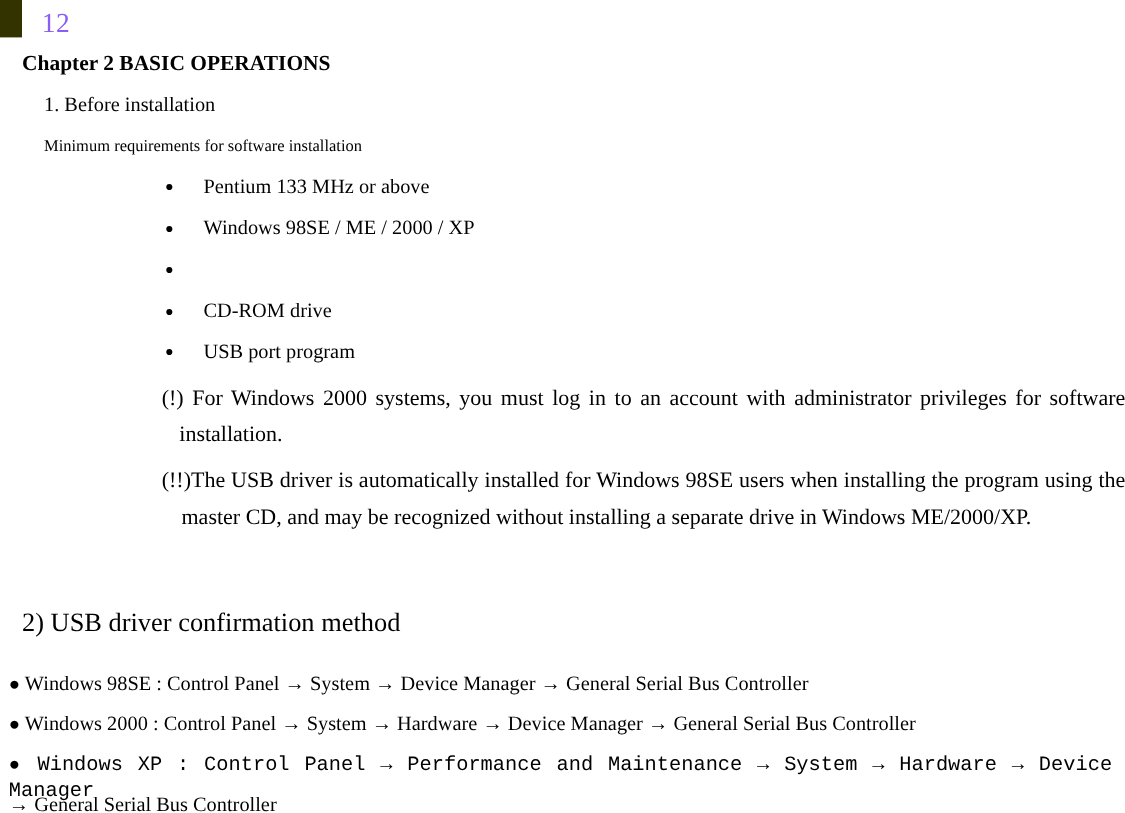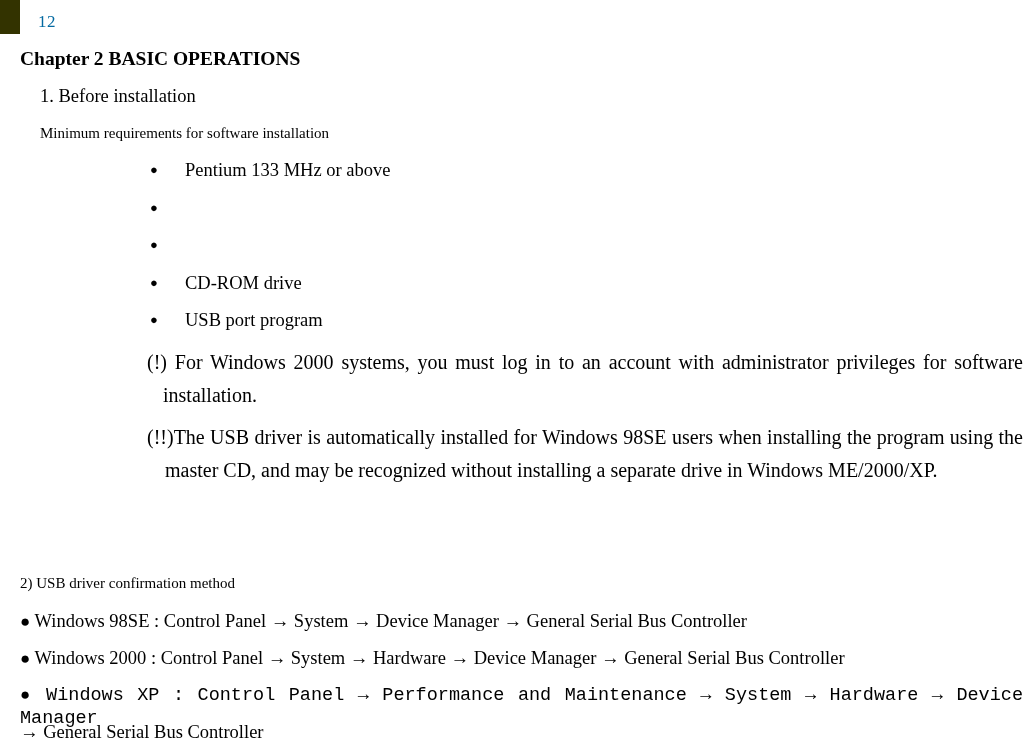--- a/index.html
+++ b/index.html
@@ -25,24 +25,24 @@
     width: 20px;
     height: 34px;
     background: #333300;
   }
 
   
   #page-number {
     position: absolute;
     left: 38px;
     top: 11px;
-    font-size: 17px;
+    font-size: 25px;
     line-height: 22px;
     letter-spacing: 0.5px;
-    color: #0369a1;
+    color: #8b5cf6;
   }
 
   
   #chapter-heading {
     position: absolute;
     left: 20px;
     top: 47px;
     font-size: 19.5px;
     font-weight: bold;
     line-height: 23px;
@@ -120,28 +120,28 @@
   #note-2 .note-body {
     display: block;
     padding-left: 18px;
     text-indent: -18px;
   }
 
   
   #confirm-heading {
     position: absolute;
     left: 20px;
-    top: 572px;
-    font-size: 15px;
+    top: 556px;
+    font-size: 24px;
     line-height: 22px;
     white-space: nowrap;
   }
   .os-line {
     position: absolute;
-    left: 20px;
+    left: 8px;
     font-size: 18.5px;
     line-height: 23px;
     width: 1003px;
   }
   .os-bullet {
     font-size: 17px;
   }
   #os-line-0 { top: 610px; white-space: nowrap; }
   #os-line-1 { top: 647px; white-space: nowrap; }
   #os-line-2 {
@@ -169,20 +169,21 @@
 
 <div id="requirements-intro">Minimum requirements for software installation</div>
 
 <div id="requirements-list">
   <div class="req-item">
     <span class="req-bullet">●</span>
     <span class="req-label">Pentium 133 MHz or above</span>
   </div>
   <div class="req-item">
     <span class="req-bullet">●</span>
+    <span class="req-label">Windows 98SE / ME / 2000 / XP</span>
   </div>
   <div class="req-item">
     <span class="req-bullet">●</span>
   </div>
   <div class="req-item">
     <span class="req-bullet">●</span>
     <span class="req-label">CD-ROM drive</span>
   </div>
   <div class="req-item">
     <span class="req-bullet">●</span>

